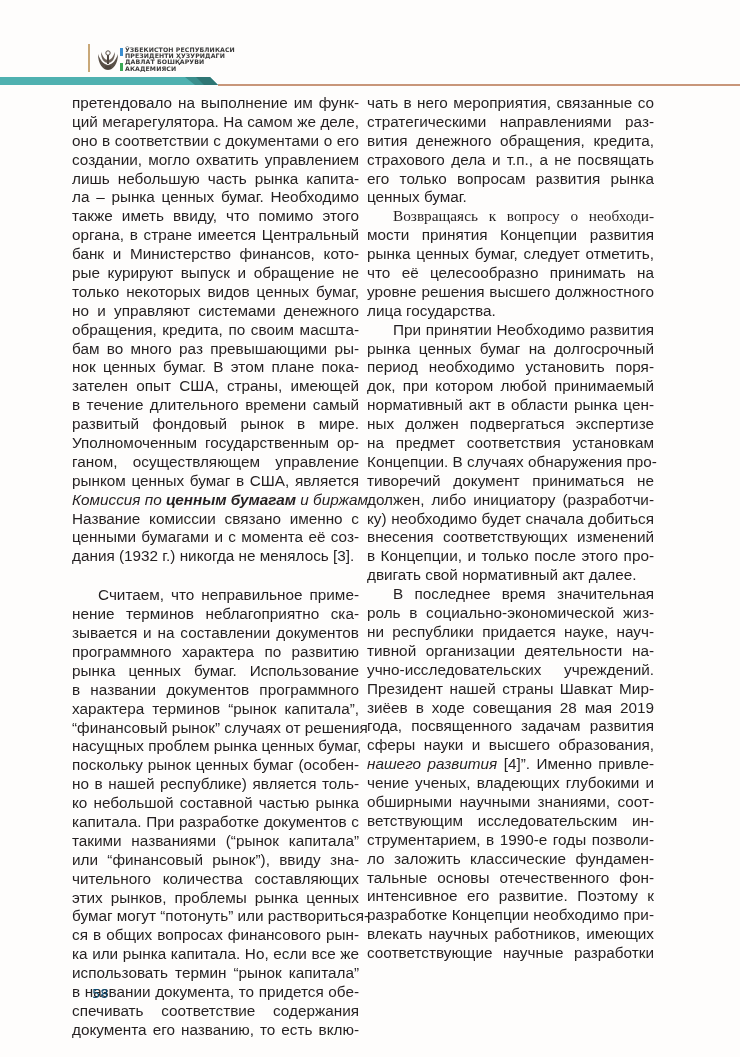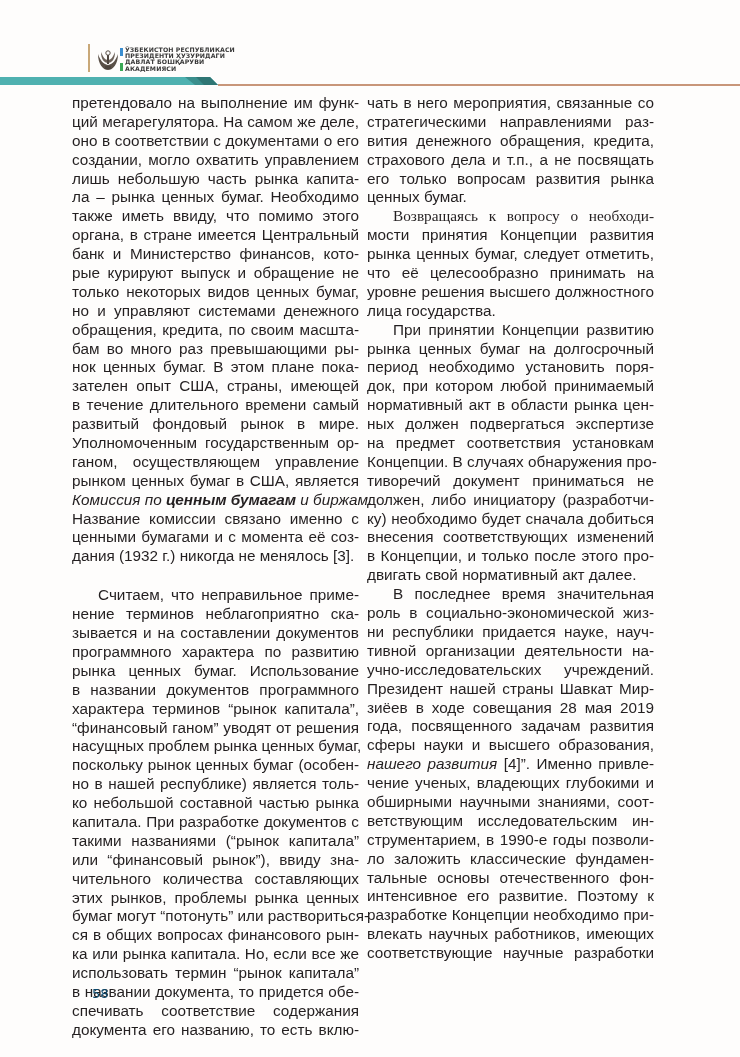--- a/index.html
+++ b/index.html
@@ -88,21 +88,21 @@
     <span class="line">Название комиссии связано именно с</span>
     <span class="line">ценными бумагами и с момента её соз-</span>
     <span class="line last">дания (1932 г.) никогда не менялось [3].</span>
     <span class="line" style="padding-left: 26px; margin-top: 20px;">Считаем, что неправильное приме-</span>
     <span class="line">нение терминов неблагоприятно ска-</span>
     <span class="line">зывается и на составлении документов</span>
     <span class="line">программного характера по развитию</span>
     <span class="line">рынка ценных бумаг. Использование</span>
     <span class="line">в названии документов программного</span>
     <span class="line">характера терминов “рынок капитала”,</span>
-    <span class="line">“финансовый ганом” уводят от решения</span>
+    <span class="line">“финансовый рынок” случаях от решения</span>
     <span class="line">насущных проблем рынка ценных бумаг,</span>
     <span class="line">поскольку рынок ценных бумаг (особен-</span>
     <span class="line">но в нашей республике) является толь-</span>
     <span class="line">ко небольшой составной частью рынка</span>
     <span class="line">капитала. При разработке документов с</span>
     <span class="line">такими названиями (“рынок капитала”</span>
     <span class="line">или “финансовый рынок”), ввиду зна-</span>
     <span class="line">чительного количества составляющих</span>
     <span class="line">этих рынков, проблемы рынка ценных</span>
     <span class="line">бумаг могут “потонуть” или раствориться-</span>
@@ -119,21 +119,21 @@
     <span class="line">вития денежного обращения, кредита,</span>
     <span class="line">страхового дела и т.п., а не посвящать</span>
     <span class="line">его только вопросам развития рынка</span>
     <span class="line last">ценных бумаг.</span>
     <span class="line" style="padding-left: 26px; font-family: Liberation Serif, serif;">Возвращаясь к вопросу о необходи-</span>
     <span class="line">мости принятия Концепции развития</span>
     <span class="line">рынка ценных бумаг, следует отметить,</span>
     <span class="line">что её целесообразно принимать на</span>
     <span class="line">уровне решения высшего должностного</span>
     <span class="line last">лица государства.</span>
-    <span class="line" style="padding-left: 26px;">При принятии Концепции развитию</span>
+    <span class="line" style="padding-left: 26px;">При принятии Необходимо развития</span>
     <span class="line">рынка ценных бумаг на долгосрочный</span>
     <span class="line">период необходимо установить поря-</span>
     <span class="line">док, при котором любой принимаемый</span>
     <span class="line">нормативный акт в области рынка цен-</span>
     <span class="line">ных должен подвергаться экспертизе</span>
     <span class="line">на предмет соответствия установкам</span>
     <span class="line">Концепции. В случаях обнаружения про-</span>
     <span class="line">тиворечий документ приниматься не</span>
     <span class="line">должен, либо инициатору (разработчи-</span>
     <span class="line">ку) необходимо будет сначала добиться</span>

